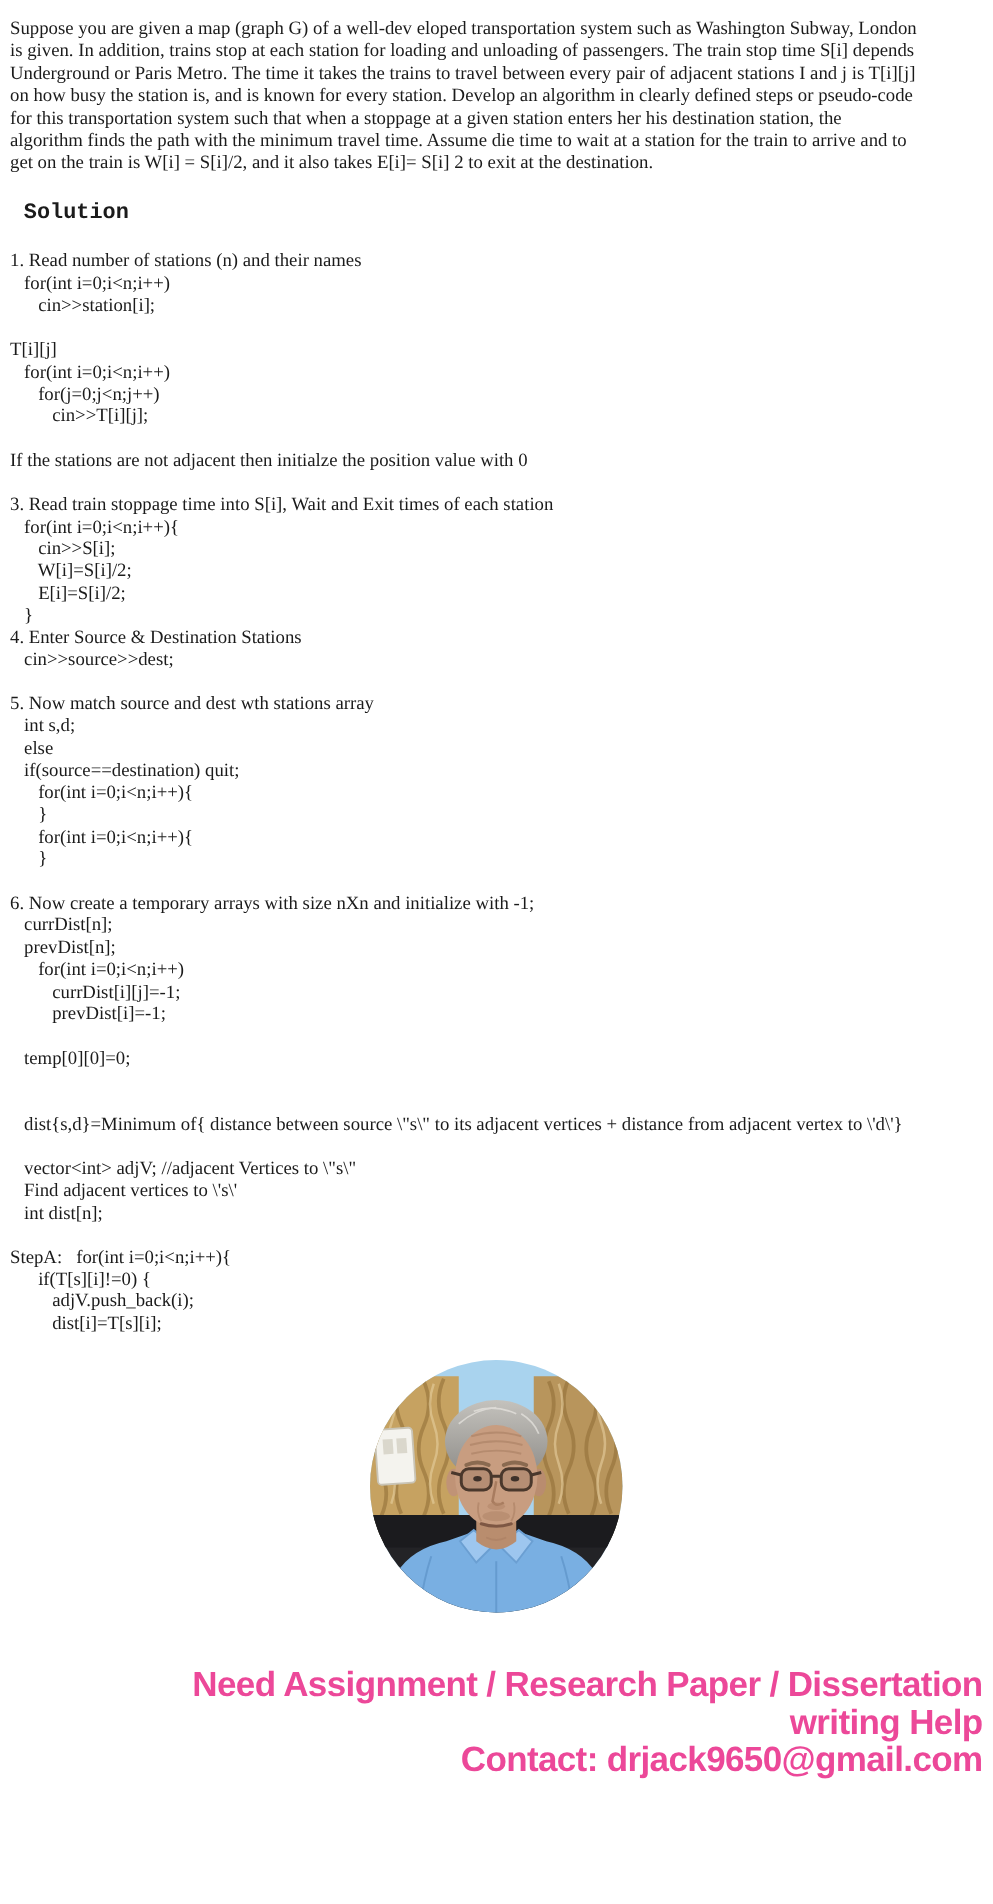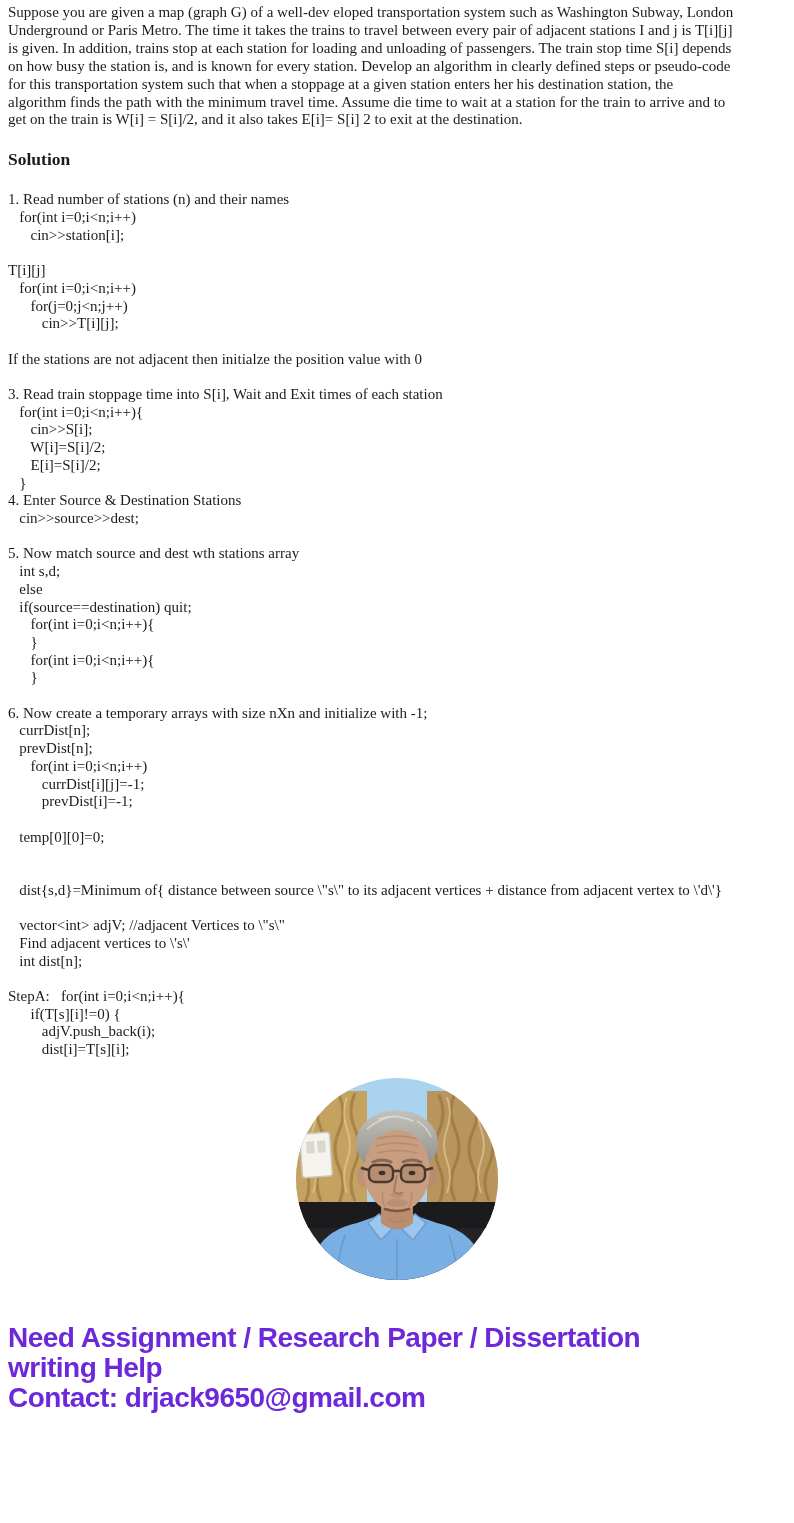--- a/index.html
+++ b/index.html
@@ -1,35 +1,35 @@
 <!DOCTYPE html>
 <html><head>
 <meta charset="utf-8">
 <style>
   html,body{margin:0;padding:0;background:#ffffff;}
   body{width:794px;min-height:1523px;color:#1b1b1b;font-family:"Liberation Serif",serif;}
-  .doc{padding:4px 8px 0 8px;overflow:hidden;}
+  .doc{padding:15px 8px 0 8px;overflow:hidden;}
   .line{white-space:pre;font-size:15px;line-height:17.9px;min-height:17.9px;}
   .solution-lines .line{line-height:17.7px;min-height:17.7px;}
-  .solution-heading{font-family:Liberation Serif, serif;font-weight:700;font-size:17.5px;margin:20px 0 0 0;}
+  .solution-heading{font-family:Liberation Mono, monospace;font-weight:700;font-size:17.5px;margin:20px 0 0 11px;}
   .solution-lines{margin-top:21px;}
   .avatar-wrap{width:204px;height:204px;margin:18px auto 0 auto;border-radius:50%;overflow:hidden;}
   .avatar-wrap svg{display:block;width:204px;height:204px;}
-  .footer{margin-top:42px;text-align:left;font-family:"Liberation Sans",sans-serif;
-          font-weight:700;font-size:28px;line-height:30px;letter-spacing:-0.5px;color:#6d28d9;}
+  .footer{margin-top:42px;text-align:right;font-family:"Liberation Sans",sans-serif;
+          font-weight:700;font-size:28px;line-height:30px;letter-spacing:-0.5px;color:#ec4899;}
 </style>
 </head>
 <body>
 
 <div class="doc">
 
   <div class="para">
       <div class="line">Suppose you are given a map (graph G) of a well-dev eloped transportation system such as Washington Subway, London</div>
+      <div class="line">is given. In addition, trains stop at each station for loading and unloading of passengers. The train stop time S[i] depends</div>
       <div class="line">Underground or Paris Metro. The time it takes the trains to travel between every pair of adjacent stations I and j is T[i][j]</div>
-      <div class="line">is given. In addition, trains stop at each station for loading and unloading of passengers. The train stop time S[i] depends</div>
       <div class="line">on how busy the station is, and is known for every station. Develop an algorithm in clearly defined steps or pseudo-code</div>
       <div class="line">for this transportation system such that when a stoppage at a given station enters her his destination station, the</div>
       <div class="line">algorithm finds the path with the minimum travel time. Assume die time to wait at a station for the train to arrive and to</div>
       <div class="line">get on the train is W[i] = S[i]/2, and it also takes E[i]= S[i] 2 to exit at the destination.</div>
     </div>
 
   <div class="solution-heading">Solution</div>
 
   <div class="solution-lines">
       <div class="line">1. Read number of stations (n) and their names</div>

